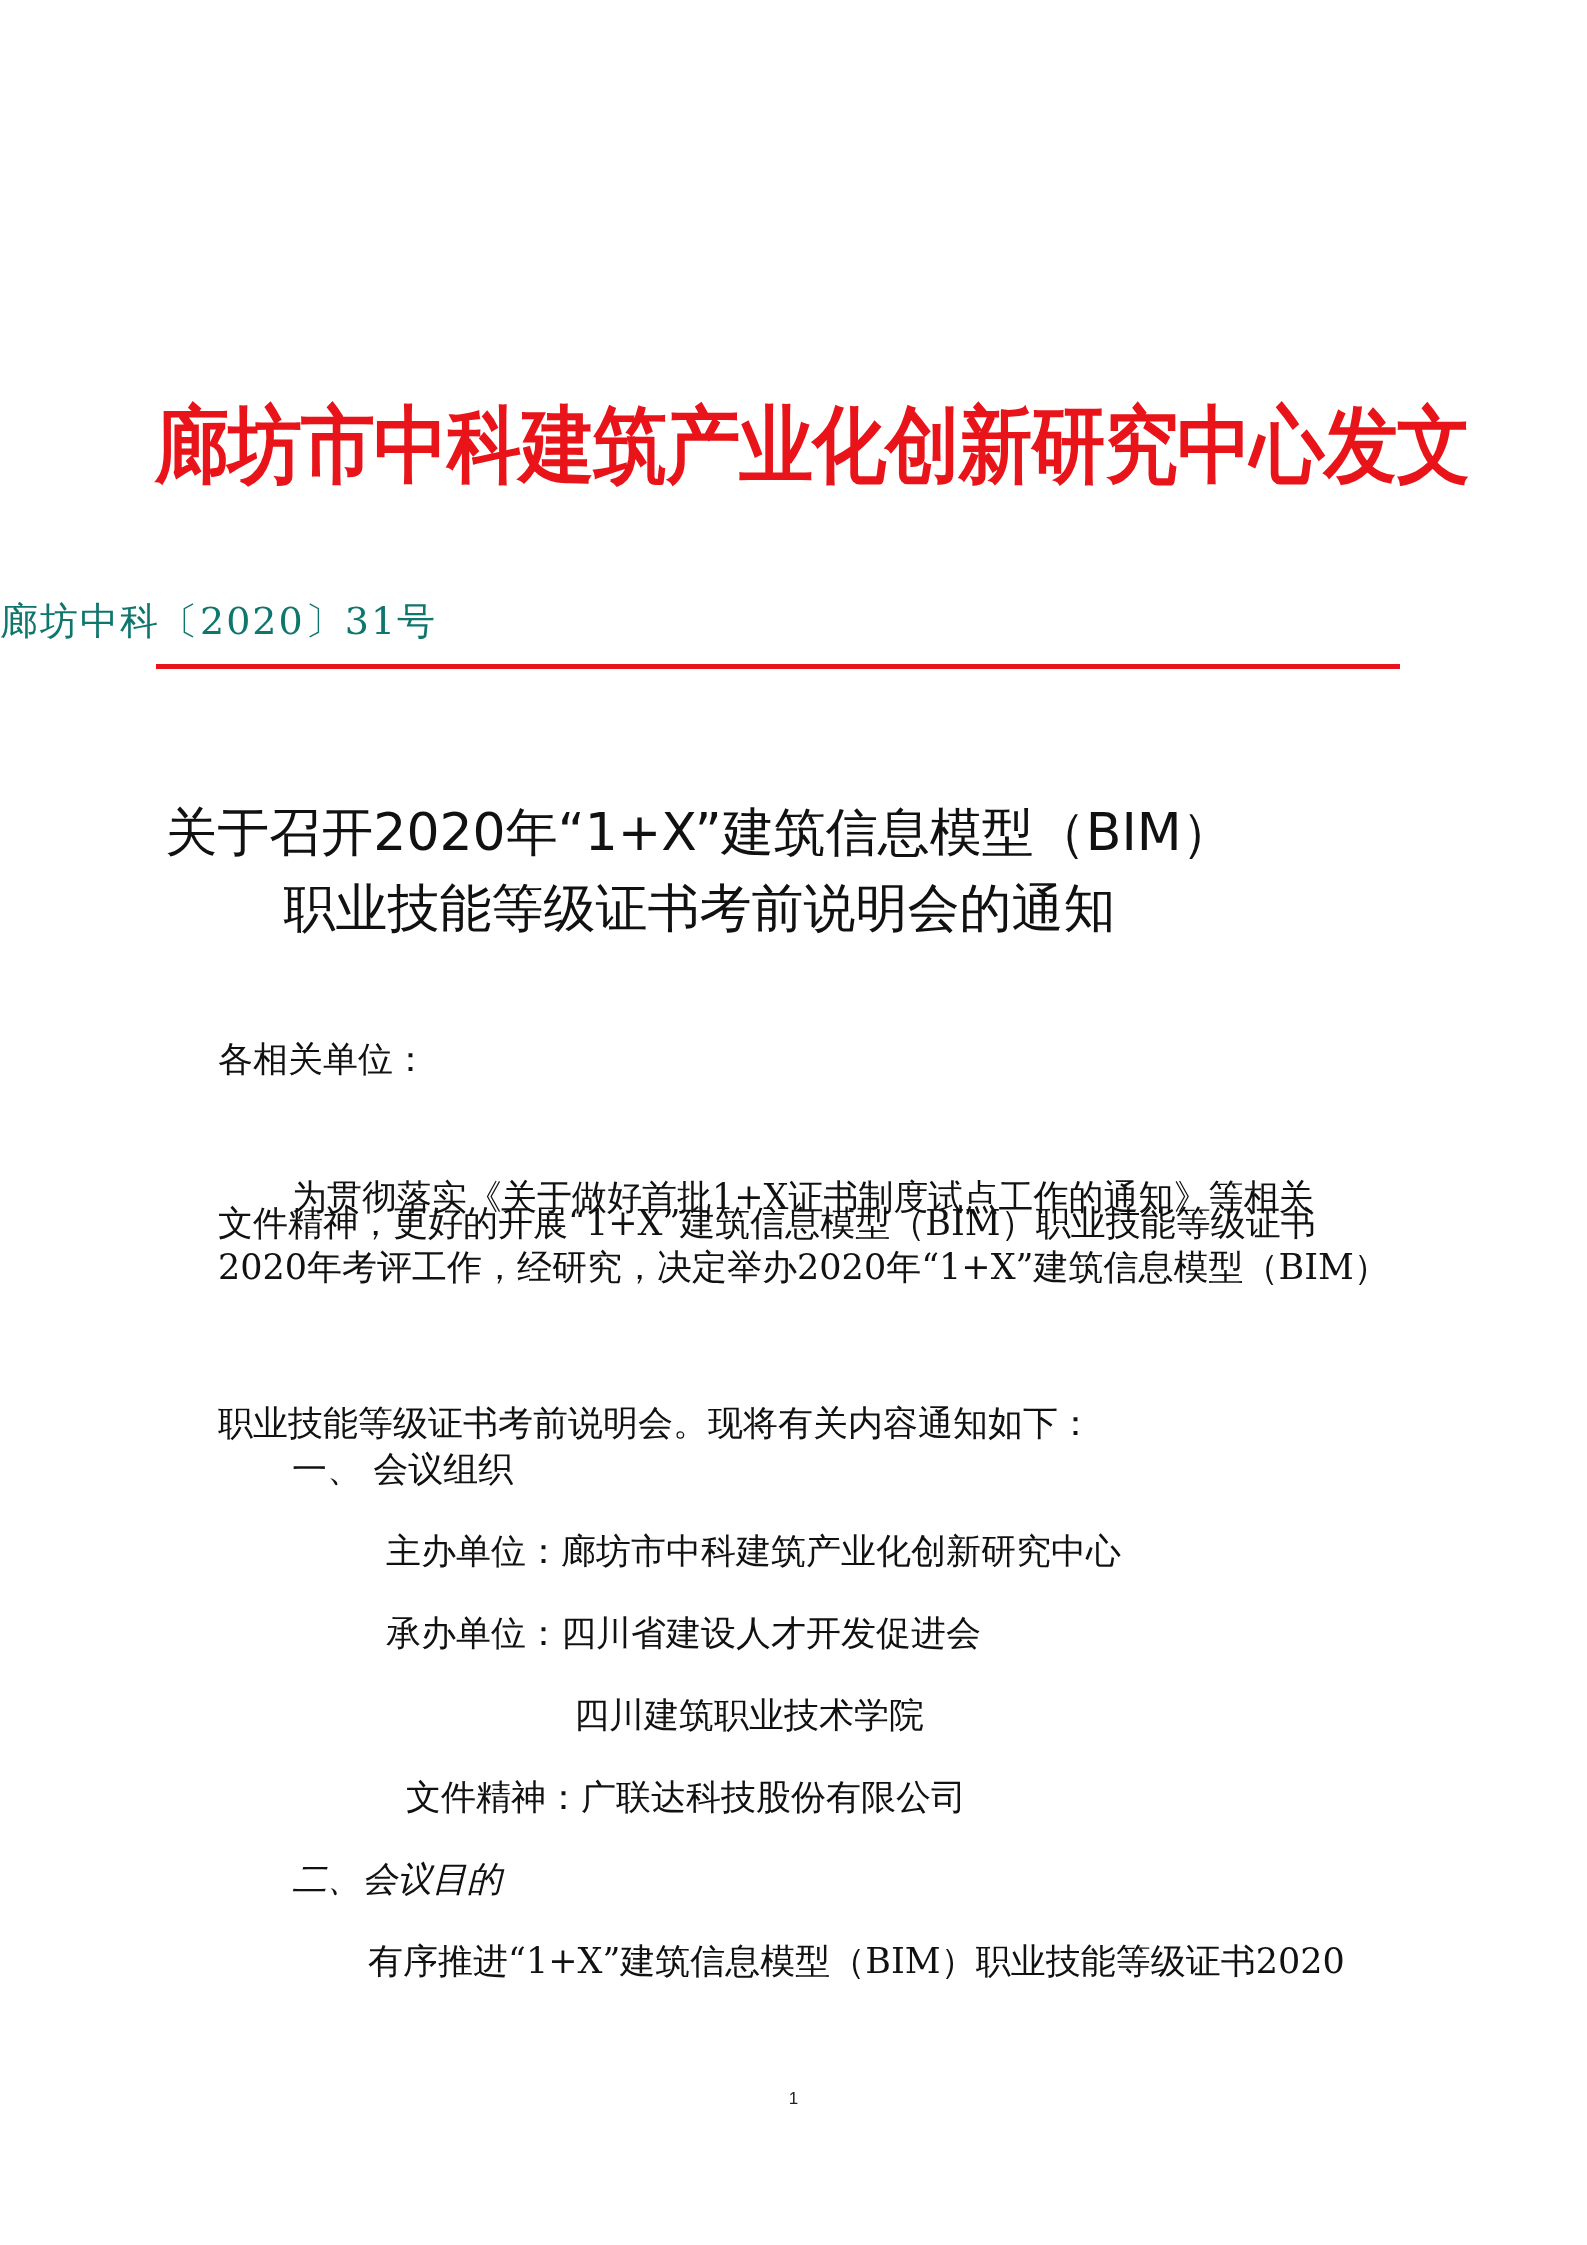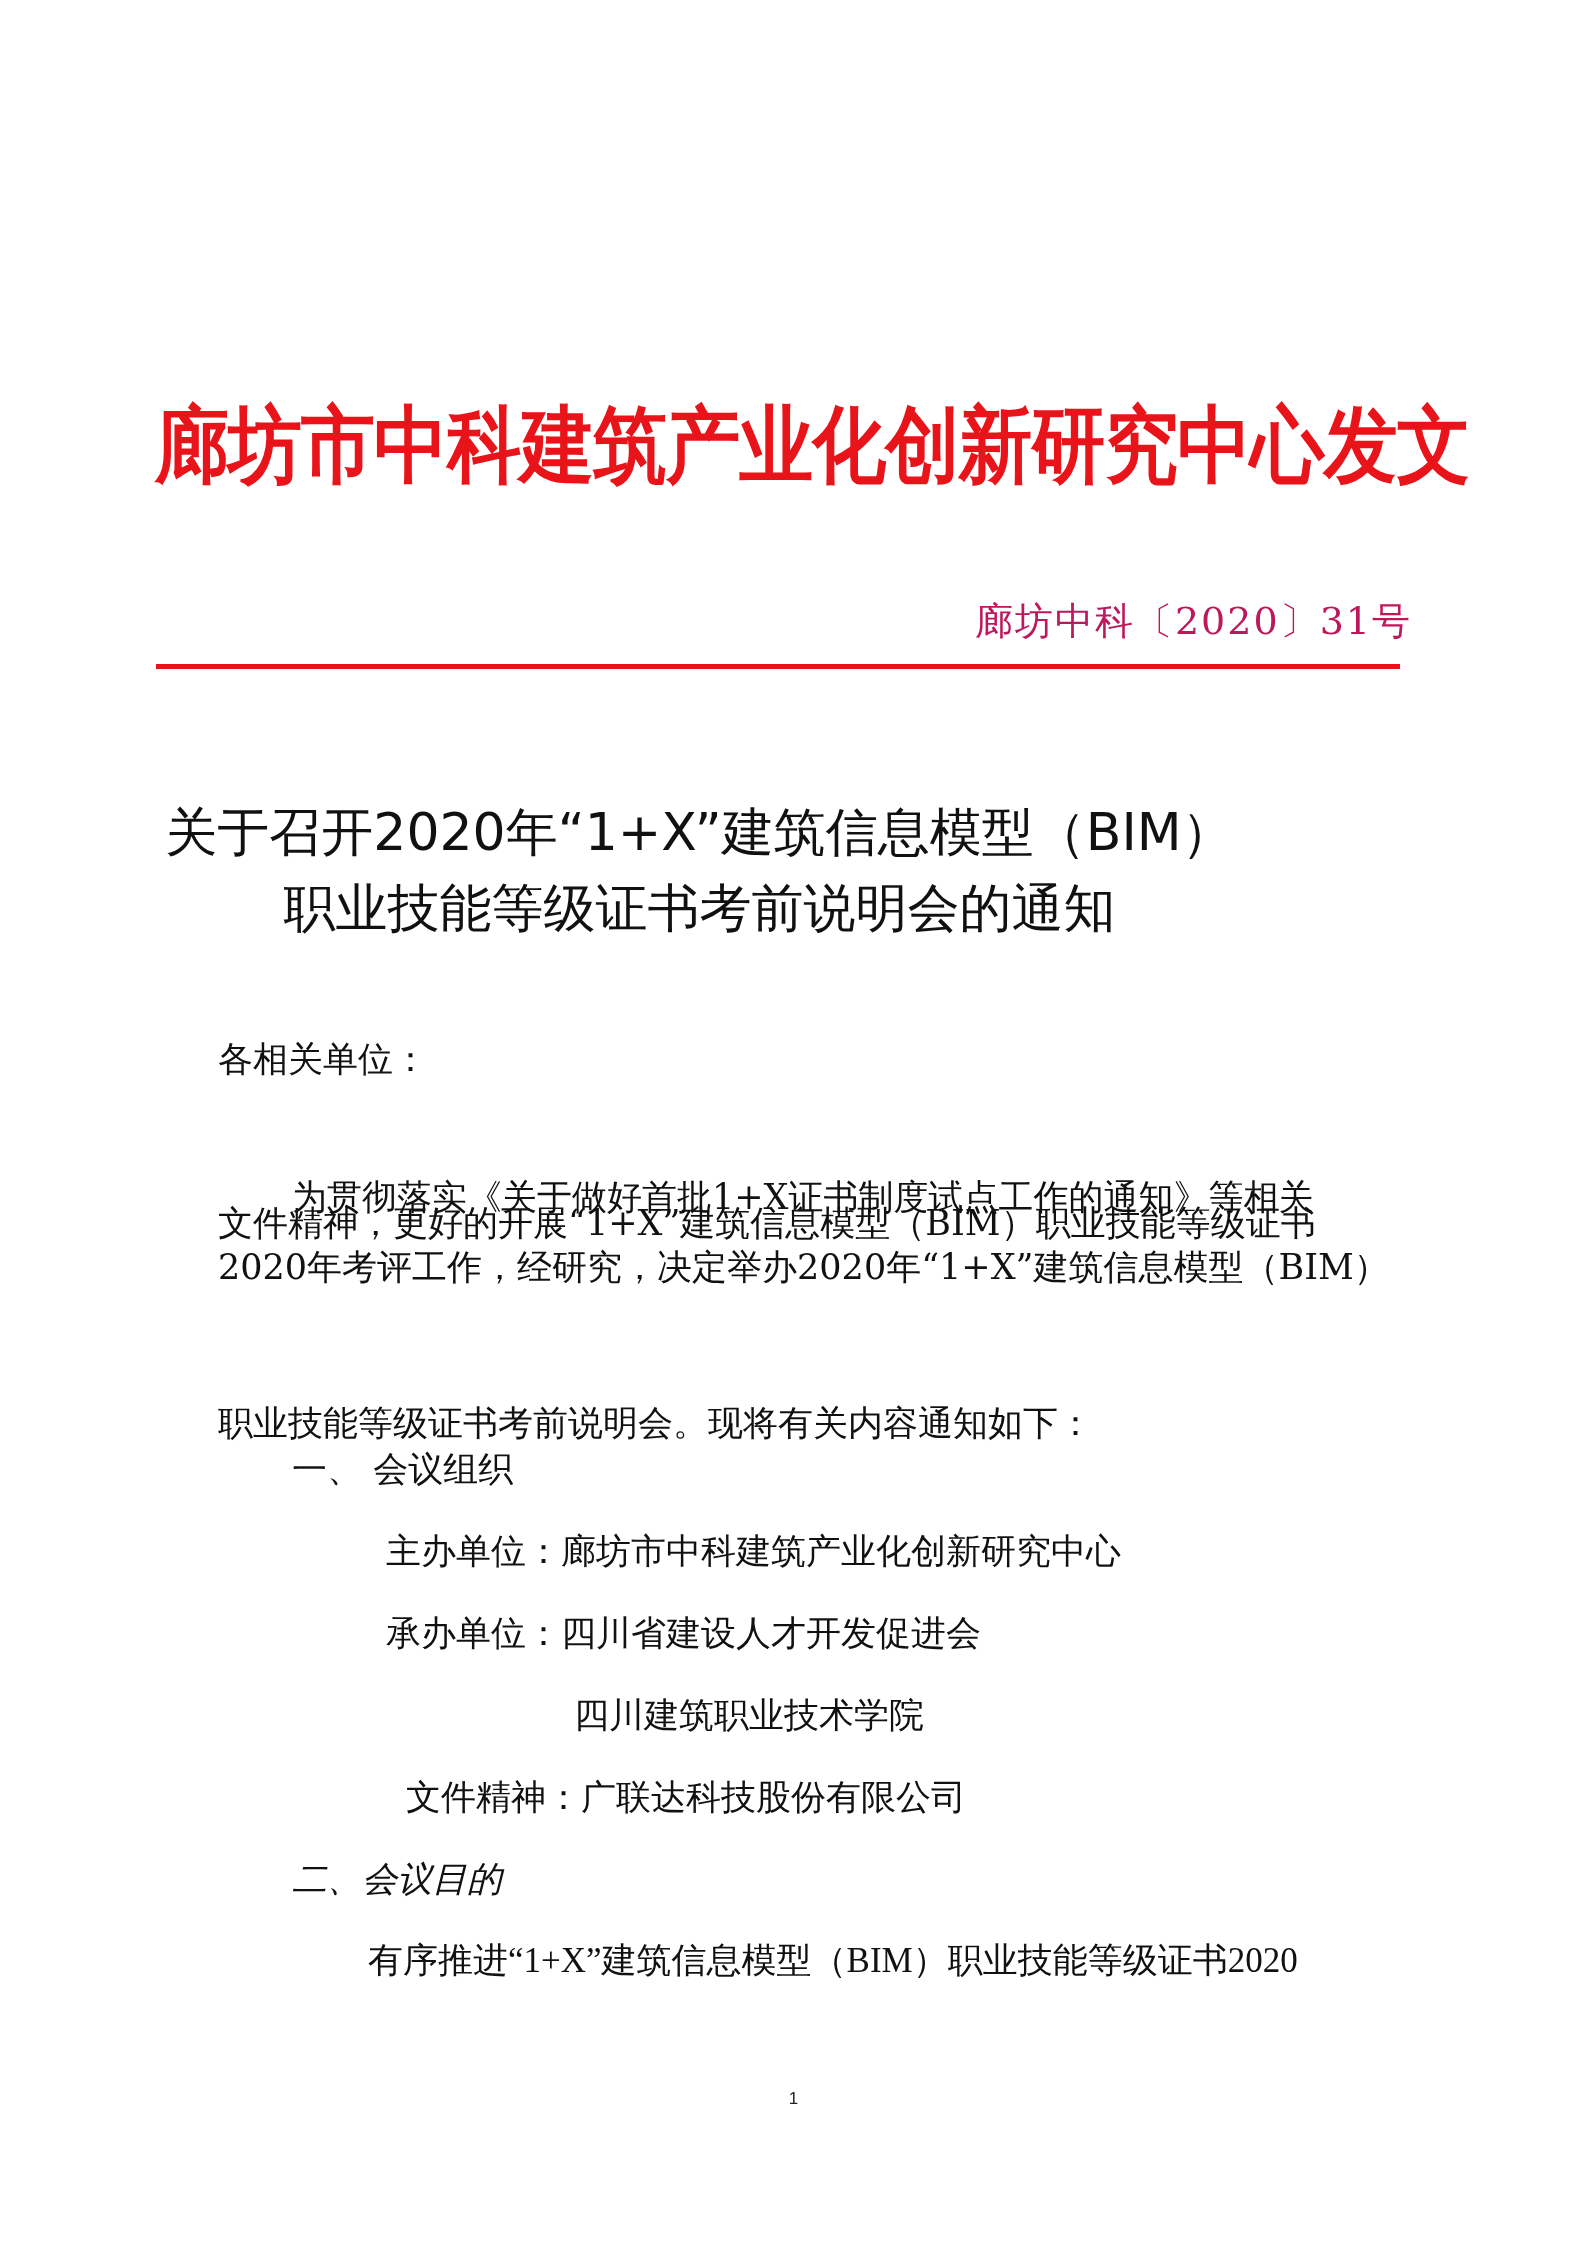--- a/index.html
+++ b/index.html
@@ -3,22 +3,22 @@
 <meta charset="utf-8">
 <style>
   html, body { margin: 0; padding: 0; background: #ffffff; }
   body { width: 1587px; height: 2245px; position: relative; overflow: hidden;
          font-family: "DejaVu Serif", "Liberation Serif", serif; color: #111; }
   .abs { position: absolute; white-space: nowrap; }
   .issuer { left: 155px; top: 395px; width: 1260px; font-size: 84px; line-height: 100px;
             color: #e8141a; font-weight: bold; letter-spacing: -1px;
             font-family: "DejaVu Serif", "Liberation Serif", serif;
             transform: scaleX(0.88); transform-origin: left top; }
-  .docno { left: 0; width: 1412px; top: 596px; text-align: right; font-size: 38px;
-           line-height: 50px; color: #be185d; letter-spacing: 2px;
+  .docno { left: 0; width: 1412px; top: 596px; text-align: left; font-size: 38px;
+           line-height: 50px; color: #0f766e; letter-spacing: 2px;
            font-family: "DejaVu Serif", "Liberation Serif", serif; }
   .redline { left: 156px; top: 664px; width: 1244px; height: 5px; background: #e8141a; }
   .title { left: 0; width: 1399px; text-align: center; font-size: 52px; line-height: 64px;
            color: #111; font-family: "DejaVu Sans", "Liberation Sans", sans-serif; }
   .t1 { top: 800px; }
   .t2 { top: 876px; }
   .body { font-size: 35px; line-height: 46px; color: #111;
           font-family: "DejaVu Serif", "Liberation Serif", serif; }
   .pagenum { left: 0; width: 1587px; text-align: center; top: 2087px; font-size: 17px;
              line-height: 24px; color: #222; font-family: "Liberation Sans", sans-serif; }
@@ -40,15 +40,15 @@
 <div class="abs body" style="left:218px; top:1244px;">2020年考评工作，经研究，决定举办2020年“1+X”建筑信息模型（BIM）</div>
 <div class="abs body" style="left:218px; top:1364px;margin-top:36px;">职业技能等级证书考前说明会。现将有关内容通知如下：</div>
 
 <div class="abs body" style="left:292px; top:1446px;">一、 会议组织</div>
 <div class="abs body" style="left:386px; top:1528px;">主办单位：廊坊市中科建筑产业化创新研究中心</div>
 <div class="abs body" style="left:386px; top:1610px;">承办单位：四川省建设人才开发促进会</div>
 <div class="abs body" style="left:574px; top:1692px;">四川建筑职业技术学院</div>
 <div class="abs body" style="left:406px; top:1774px;">文件精神：广联达科技股份有限公司</div>
 
 <div class="abs body" style="left:292px; top:1856px;font-style:italic;">二、会议目的</div>
-<div class="abs body" style="left:368px; top:1938px;font-family:Liberation Serif, serif;">有序推进“1+X”建筑信息模型（BIM）职业技能等级证书2020</div>
+<div class="abs body" style="left:368px; top:1938px;">有序推进“1+X”建筑信息模型（BIM）职业技能等级证书2020</div>
 
 <div class="abs pagenum">1</div>
 
 </body></html>

